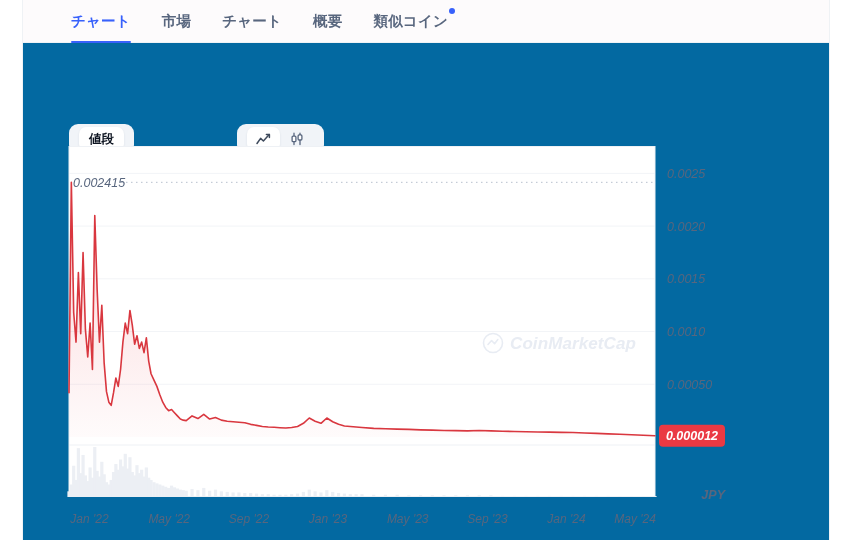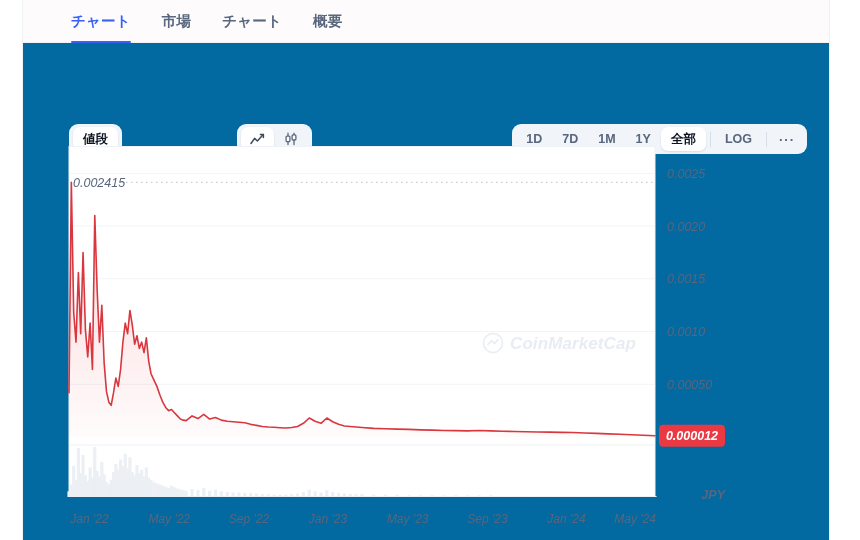--- a/index.html
+++ b/index.html
@@ -42,21 +42,21 @@
     position:absolute; top: 8px; right: -7px;
     width: 6px; height: 6px; border-radius: 50%; background:#3861fb;
   }
 
   
   .toolbar {
     position: absolute; left: 0; top: 43px; width: 806px; height: 62px;
   }
   .seg {
     position: absolute; display: inline-flex; align-items: center;
-    background: #f1f4f8; border-radius: 9px; padding: 4px;
+    background: #f1f4f8; border-radius: 9px; padding: 10px;
     height: 30px;
   }
   .seg-left { left: 46px; top: 81px; }
   .seg-mid  { left: 214px; top: 81px; }
   .seg-right{ right: 22px; top: 81px; }
 
   .segbtn {
     display:flex; align-items:center; justify-content:center;
     height: 24px; padding: 0 10px; border-radius: 7px;
     font-size: 12.5px; font-weight: 700; color:#58667e;
@@ -105,20 +105,24 @@
         <span>チャート</span>
       </div>
       <div class="tab">
         <span>市場</span>
       </div>
       <div class="tab">
         <span>チャート</span>
       </div>
       <div class="tab">
         <span>概要</span>
+      </div>
+      <div class="tab">
+        <span>類似コイン</span>
+        <span class="dot"></span>
       </div>
     </div>
 
     <div class="toolbar">
 
       <div class="seg seg-left">
         <button class="segbtn active">値段</button>
       </div>
 
       <div class="seg seg-mid">
@@ -130,31 +134,20 @@
         </button>
         <button class="segbtn icon">
           <svg width="16" height="14" viewBox="0 0 16 14" fill="none" aria-hidden="true">
             <path d="M5 1.2 V12.6 M11 1.2 V12.6" stroke="#58667e" stroke-width="1.3" stroke-linecap="round"></path>
             <rect x="3.1" y="4.1" width="3.8" height="5.6" rx="1" stroke="#58667e" stroke-width="1.3" fill="#fff"></rect>
             <rect x="9.1" y="2.9" width="3.8" height="5.1" rx="1" stroke="#58667e" stroke-width="1.3" fill="#fff"></rect>
           </svg>
         </button>
       </div>
 
-      <div class="seg seg-right">
-        <button class="segbtn">1D</button>
-        <button class="segbtn">7D</button>
-        <button class="segbtn">1M</button>
-        <button class="segbtn">1Y</button>
-        <button class="segbtn active">全部</button>
-        <span class="divider"></span>
-        <button class="segbtn">LOG</button>
-        <span class="divider"></span>
-        <button class="segbtn dots">···</button>
-      </div>
     </div>
 
     <div class="chartwrap">
       <svg id="chart-svg" width="806" height="435" viewBox="0 0 806 435">
           <rect x="46" y="41.5" width="586" height="350" fill="#fff" stroke="#eef1f5" stroke-width="1"></rect>
           <line x1="46" y1="279.27272727272725" x2="632" y2="279.27272727272725" stroke="#f2f4f7" stroke-width="1"></line>
           <line x1="46" y1="226.54545454545456" x2="632" y2="226.54545454545456" stroke="#f2f4f7" stroke-width="1"></line>
           <line x1="46" y1="173.81818181818178" x2="632" y2="173.81818181818178" stroke="#f2f4f7" stroke-width="1"></line>
           <line x1="46" y1="121.0909090909091" x2="632" y2="121.0909090909091" stroke="#f2f4f7" stroke-width="1"></line>
           <line x1="46" y1="68.36363636363632" x2="632" y2="68.36363636363632" stroke="#f2f4f7" stroke-width="1"></line>

